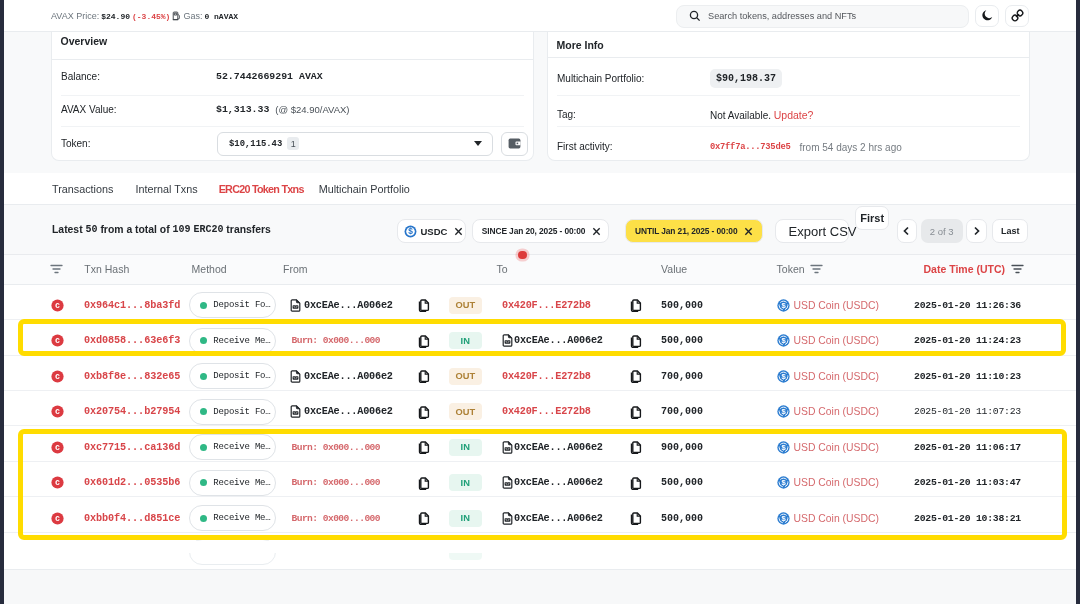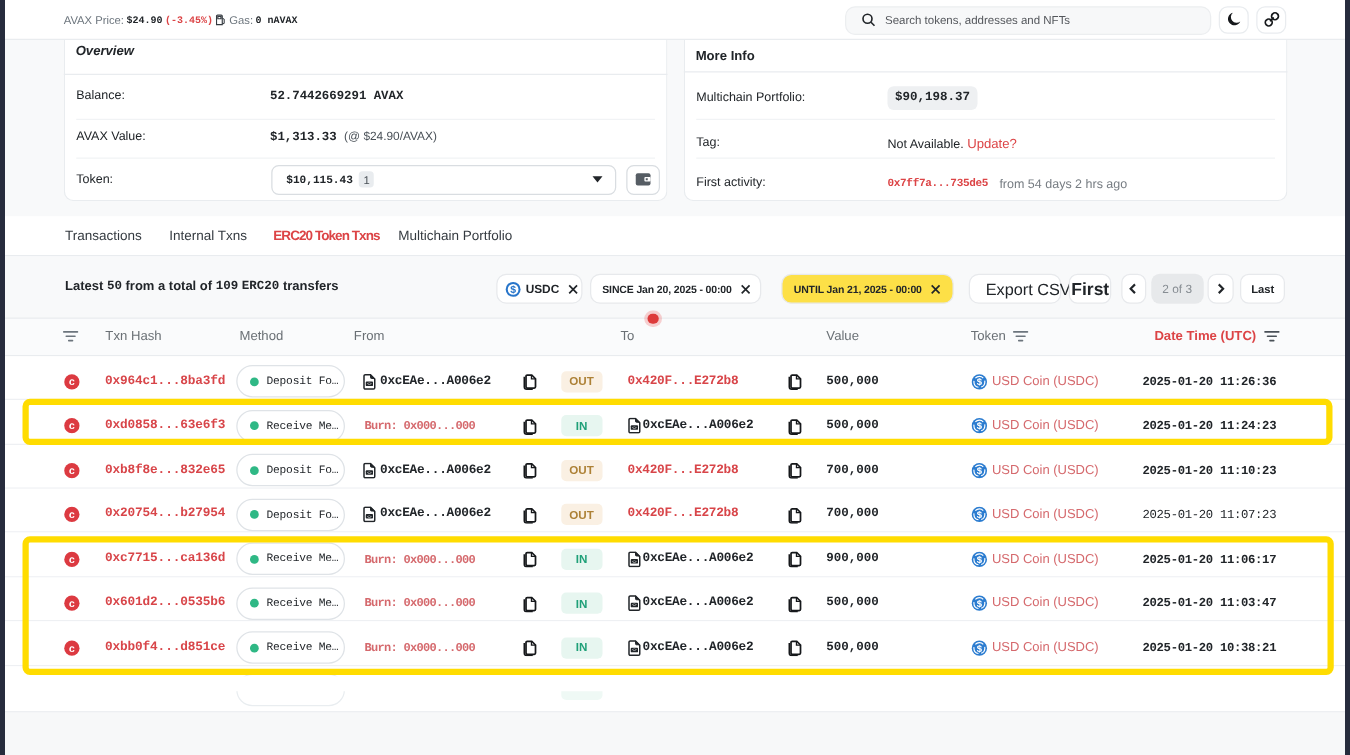--- a/index.html
+++ b/index.html
@@ -41,21 +41,21 @@
  <svg width="13" height="13" viewBox="0 0 13 13">
       <g stroke="#16181b" stroke-width="1.4" fill="none" stroke-linecap="round">
         <path d="M5.4 7.6 L7.6 5.4"></path>
         <rect x="1.3" y="6.3" width="5.4" height="5.4" rx="2.6" transform="rotate(-45 4 9)"></rect>
         <rect x="6.3" y="1.3" width="5.4" height="5.4" rx="2.6" transform="rotate(-45 9 4)"></rect>
       </g>
     </svg>
 </div>
 
 <div class="abs" style="left:50.5px;top:32px;width:483px;height:128.5px;background:#fff;border:1px solid #e9ecef;border-top:none;border-radius:0 0 8px 8px;"></div>
-<div class="abs" style="left:60.5px;top:35px;font-size:10.5px;font-weight:700;color:#212529;font-style:italic;">Overview</div>
+<div class="abs" style="left:60.5px;top:35px;font-size:10.5px;font-weight:700;color:#212529;">Overview</div>
 <div class="abs" style="left:50.5px;top:58.5px;width:483px;height:1px;background:#e9ecef;"></div>
 <div class="abs" style="left:61px;top:71px;font-size:10px;color:#212529;">Balance:</div>
 <div class="abs mono" style="left:216px;top:71px;font-size:9.9px;font-weight:700;color:#212529;">52.7442669291 AVAX</div>
 <div class="abs" style="left:60.5px;top:94.5px;width:463px;height:1px;background:#f1f3f5;"></div>
 <div class="abs" style="left:61px;top:103.5px;font-size:10px;color:#212529;">AVAX Value:</div>
 <div class="abs mono flex" style="left:216px;top:103.5px;font-size:9.9px;font-weight:600;color:#212529;">$1,313.33&nbsp;<span style="font-family:'Liberation Sans',sans-serif;color:#495057;font-weight:400;font-size:9.5px;">(@ $24.90/AVAX)</span></div>
 <div class="abs" style="left:60.5px;top:126px;width:463px;height:1px;background:#f1f3f5;"></div>
 <div class="abs" style="left:61px;top:138px;font-size:10px;color:#212529;">Token:</div>
 <div class="abs flex" style="left:217px;top:132px;width:276px;height:23.5px;background:#fff;border:1px solid #d9dde1;border-radius:6px;">
   <span class="mono" style="margin-left:11px;font-size:8.9px;font-weight:700;color:#212529;">$10,115.43</span>
@@ -119,21 +119,21 @@
       <path d="M1.5 1.5 L8.5 8.5 M8.5 1.5 L1.5 8.5" stroke="#212529" stroke-width="1.5"></path>
     </svg>
 </div>
 <div class="abs flex" style="left:774.6px;top:219px;width:74px;height:24px;background:#fff;border:1px solid #e7e9ec;border-radius:8px;">
   <svg width="11" height="11" viewBox="0 0 12 12" style="margin-left:8px;">
       <path d="M6 1 V7 M3.5 4.8 L6 7.3 L8.5 4.8" stroke="#212529" stroke-width="1.3" fill="none"></path>
       <path d="M1.5 8.5 V10.5 H10.5 V8.5" stroke="#212529" stroke-width="1.3" fill="none"></path>
     </svg>
   <span style="margin-left:5px;font-size:13px;font-weight:400;color:#212529;white-space:nowrap;">Export CSV</span>
 </div>
-<div class="abs flex" style="left:855.2px;top:219px;width:34px;height:24px;background:#fff;border:1px solid #e7e9ec;border-radius:7px;justify-content:center;font-size:14px;font-weight:700;color:#212529;">First</div>
+<div class="abs flex" style="left:855.2px;top:206px;width:34px;height:24px;background:#fff;border:1px solid #e7e9ec;border-radius:7px;justify-content:center;font-size:11px;font-weight:700;color:#212529;">First</div>
 <div class="abs flex" style="left:896.5px;top:219px;width:20.7px;height:24px;background:#fff;border:1px solid #e7e9ec;border-radius:7px;justify-content:center;">
  <svg width="9" height="10" viewBox="0 0 9 10">
       <path d="M6 1.5 L2.5 5 L6 8.5" stroke="#212529" stroke-width="1.7" fill="none"></path>
     </svg>
 </div>
 <div class="abs flex" style="left:920.9px;top:219px;width:41.7px;height:24px;background:#e7e9eb;border-radius:7px;justify-content:center;font-size:9.5px;color:#878d93;">2 of 3</div>
 <div class="abs flex" style="left:966.3px;top:219px;width:20.4px;height:24px;background:#fff;border:1px solid #e7e9ec;border-radius:7px;justify-content:center;">
  <svg width="9" height="10" viewBox="0 0 9 10">
       <path d="M3 1.5 L6.5 5 L3 8.5" stroke="#212529" stroke-width="1.7" fill="none"></path>
     </svg>

